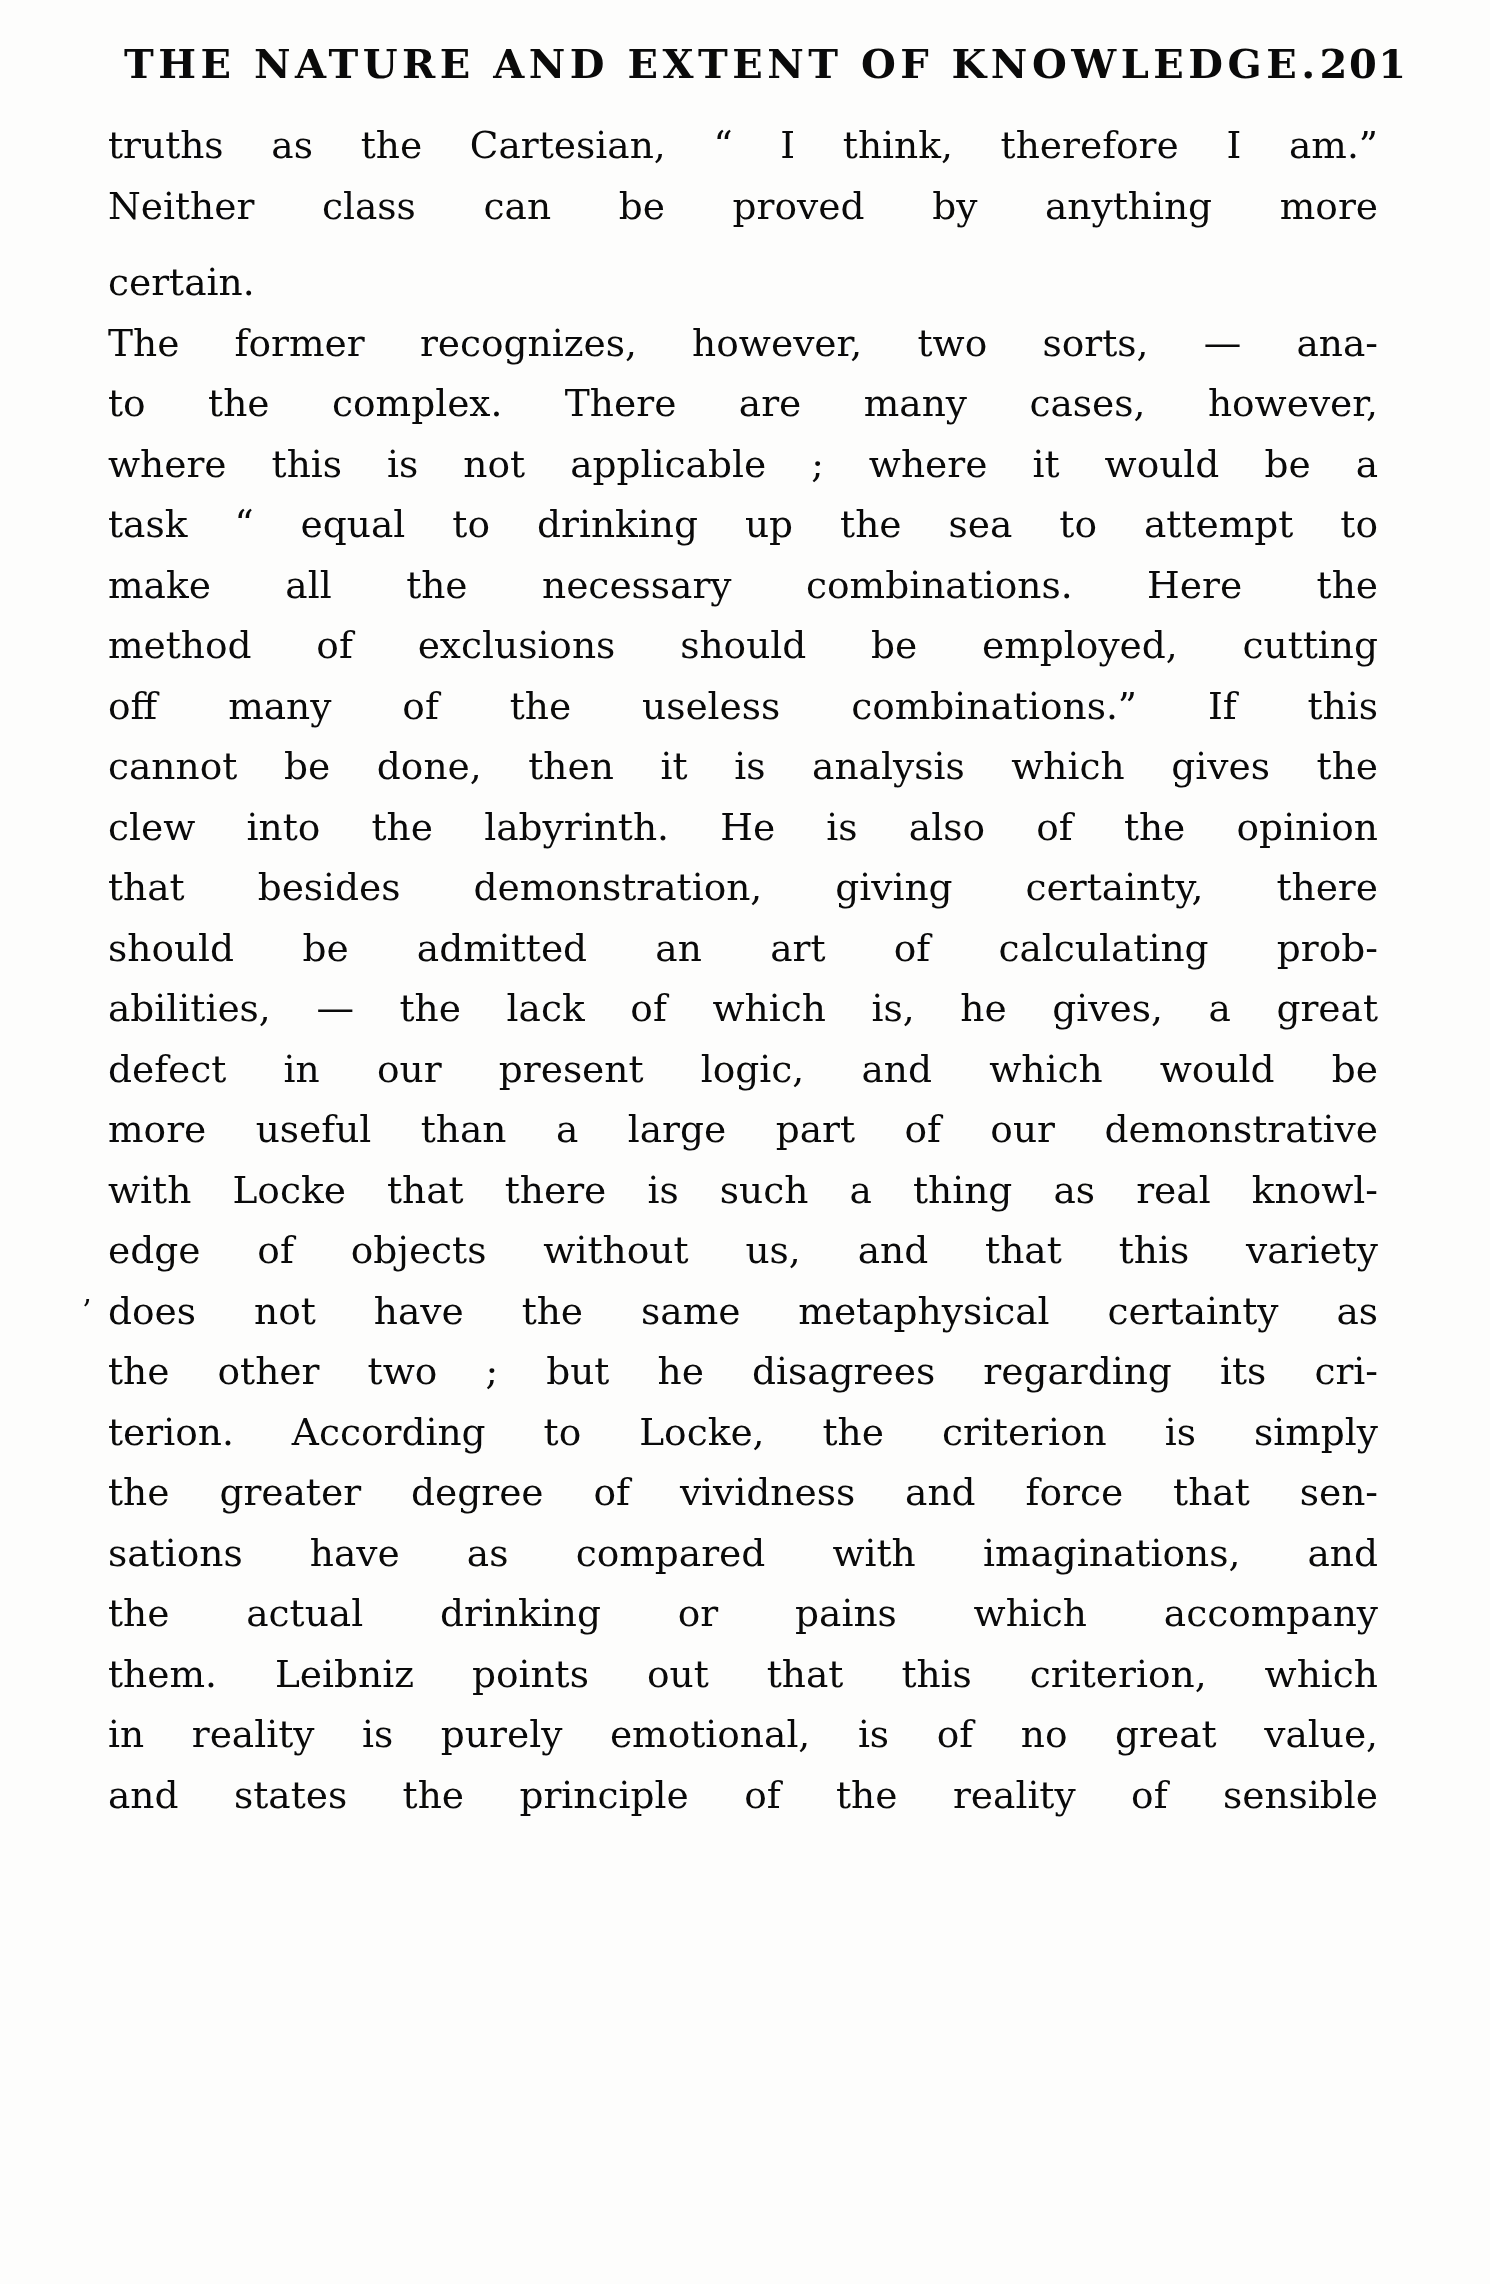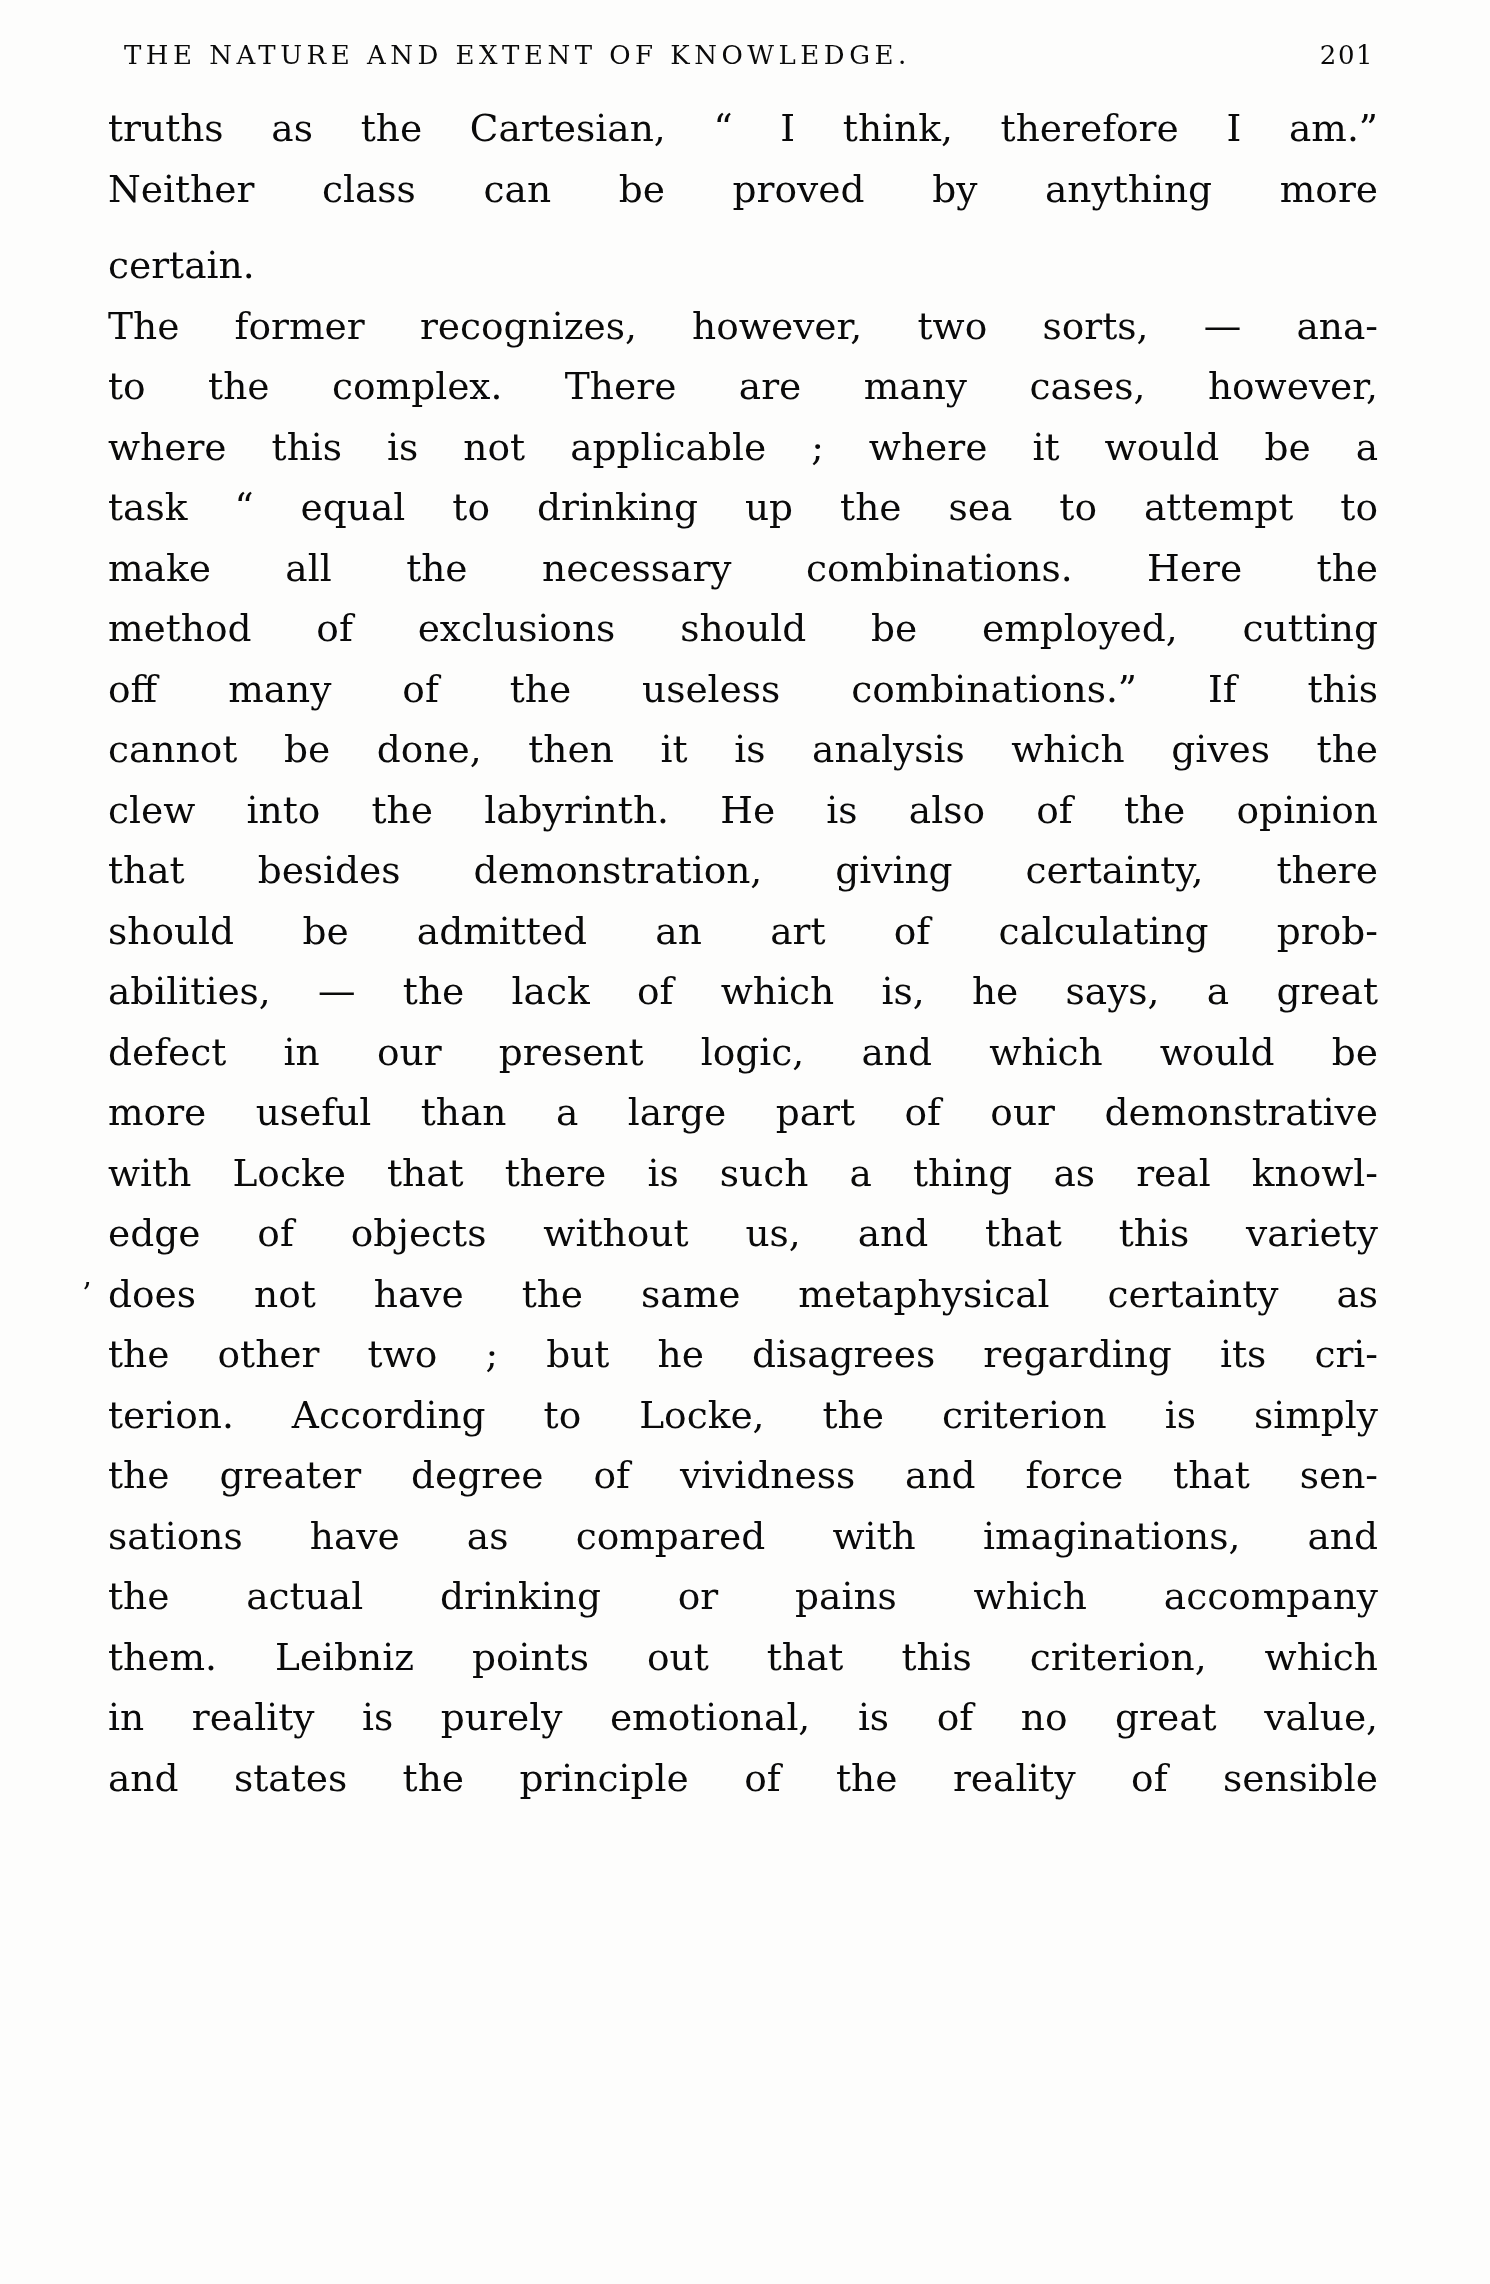--- a/index.html
+++ b/index.html
@@ -16,24 +16,25 @@
     box-sizing: border-box;
     padding: 36px 112px 0 108px;
     font-family: "DejaVu Serif", "Liberation Serif", serif;
     color: #0a0a0a;
     overflow: hidden;
   }
   .running-header {
     display: flex;
     justify-content: space-between;
     align-items: center;
-    font-size: 26px;
+    font-size: 40px;
     letter-spacing: 4.5px;
     padding: 4px 4px 14px 16px;
     white-space: nowrap;
+    font-weight: bold;
   }
   .running-header .page-num {
     letter-spacing: 1.5px;
   }
   .page-body {
     margin-top: 14px;
   }
   .line {
     position: relative;
     font-size: 37.5px;
@@ -74,21 +75,21 @@
       <div class="line">to the complex.  There are many cases, however,</div>
       <div class="line">where this is not applicable ; where it would be a</div>
       <div class="line">task “ equal to drinking up the sea to attempt to</div>
       <div class="line">make all the necessary combinations.  Here the</div>
       <div class="line">method of exclusions should be employed, cutting</div>
       <div class="line">off many of the useless combinations.”  If this</div>
       <div class="line">cannot be done, then it is analysis which gives the</div>
       <div class="line">clew into the labyrinth.  He is also of the opinion</div>
       <div class="line">that besides demonstration, giving certainty, there</div>
       <div class="line">should be admitted an art of calculating prob-</div>
-      <div class="line">abilities, — the lack of which is, he says, a great</div>
+      <div class="line">abilities, — the lack of which is, he gives, a great</div>
       <div class="line">defect in our present logic, and which would be</div>
       <div class="line">more useful than a large part of our demonstrative</div>
       <div class="line">with Locke that there is such a thing as real knowl-</div>
       <div class="line">edge of objects without us, and that this variety</div>
       <div class="line"><span class="margin-mark">’</span>does not have the same metaphysical certainty as</div>
       <div class="line">the other two ; but he disagrees regarding its cri-</div>
       <div class="line">terion.  According to Locke, the criterion is simply</div>
       <div class="line">the greater degree of vividness and force that sen-</div>
       <div class="line">sations have as compared with imaginations, and</div>
       <div class="line">the actual drinking or pains which accompany</div>

